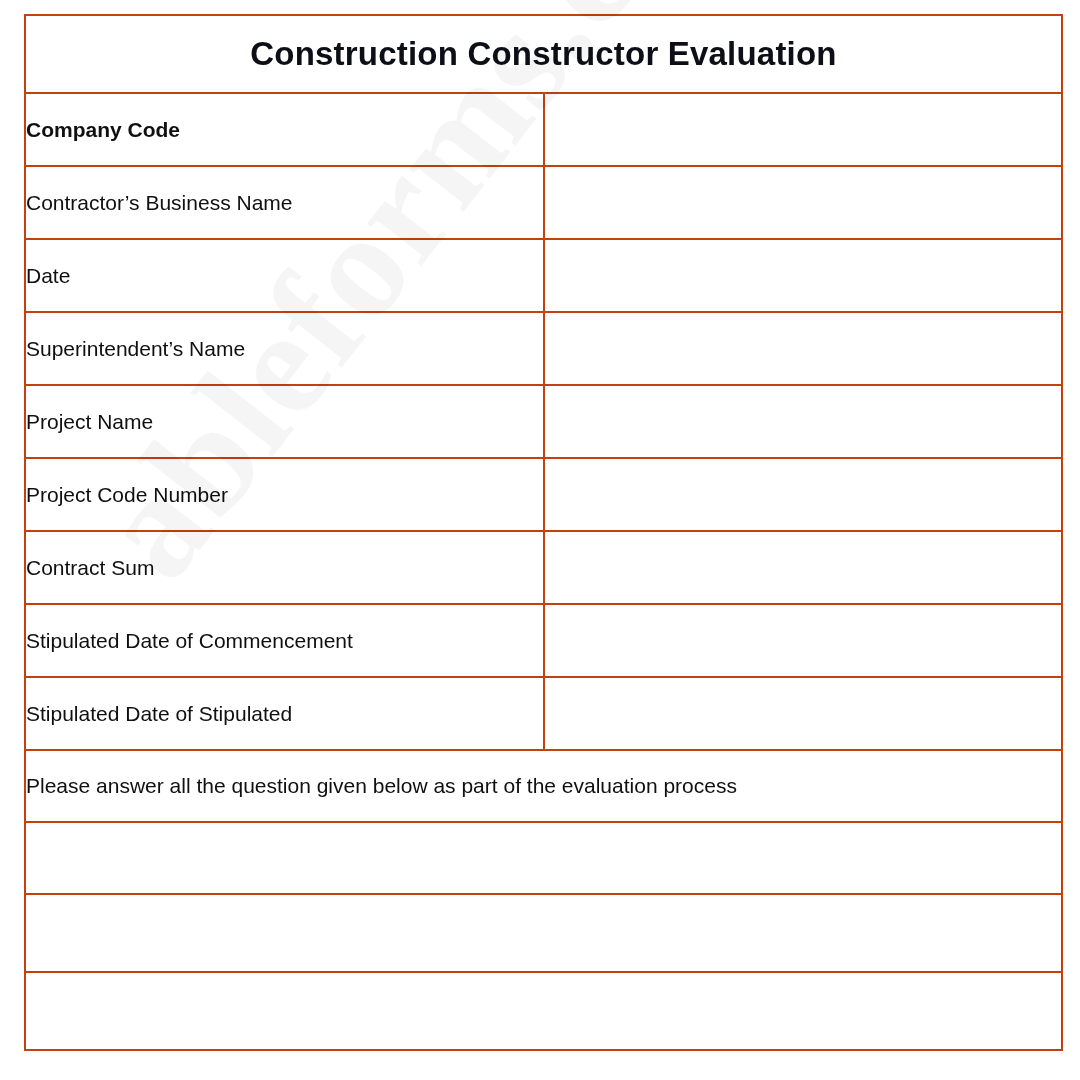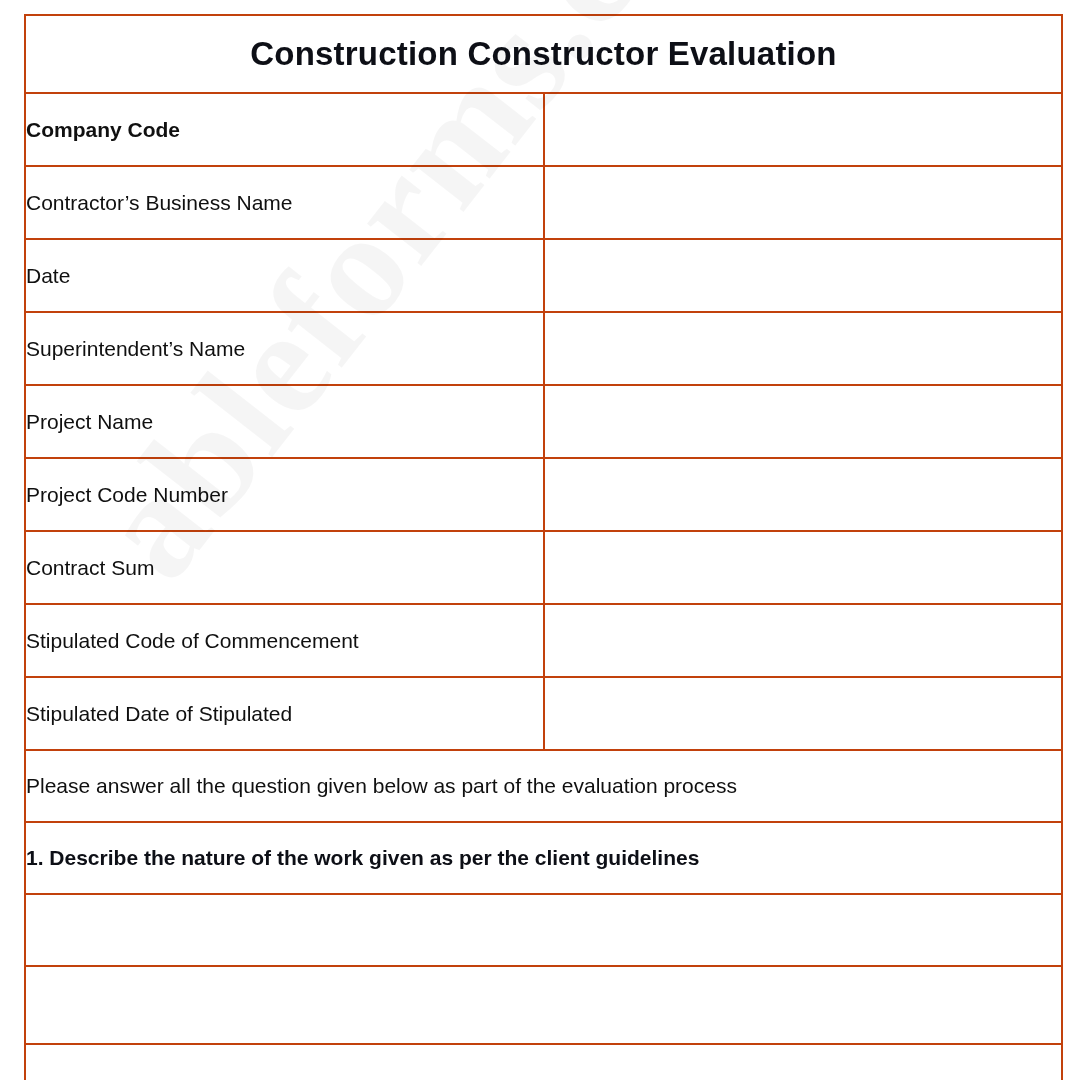--- a/index.html
+++ b/index.html
@@ -190,43 +190,38 @@
 
       <tr>
         <td class="row-label-cell">
           <div class="row-label">Contract Sum</div>
         </td>
         <td class="row-value-cell"></td>
       </tr>
 
       <tr>
         <td class="row-label-cell">
-          <div class="row-label">Stipulated Code of Commencement</div>
+          <div class="row-label">Stipulated Date of Commencement</div>
         </td>
         <td class="row-value-cell"></td>
       </tr>
 
       <tr>
         <td class="row-label-cell">
           <div class="row-label">Stipulated Date of Stipulated</div>
         </td>
         <td class="row-value-cell"></td>
       </tr>
 
       <tr>
         <td class="instruction-cell" colspan="2">
           <div class="instruction-text">Please answer all the question given below as part of the evaluation process</div>
         </td>
       </tr>
 
-      <tr>
-        <td class="question-cell" colspan="2">
-          <div class="question-text">1. Describe the nature of the work given as per the client guidelines</div>
-        </td>
-      </tr>
 
       <tr>
         <td class="answer-cell" colspan="2"></td>
       </tr>
       <tr>
         <td class="answer-cell tall" colspan="2"></td>
       </tr>
       <tr>
         <td class="answer-cell tall" colspan="2"></td>
       </tr>

